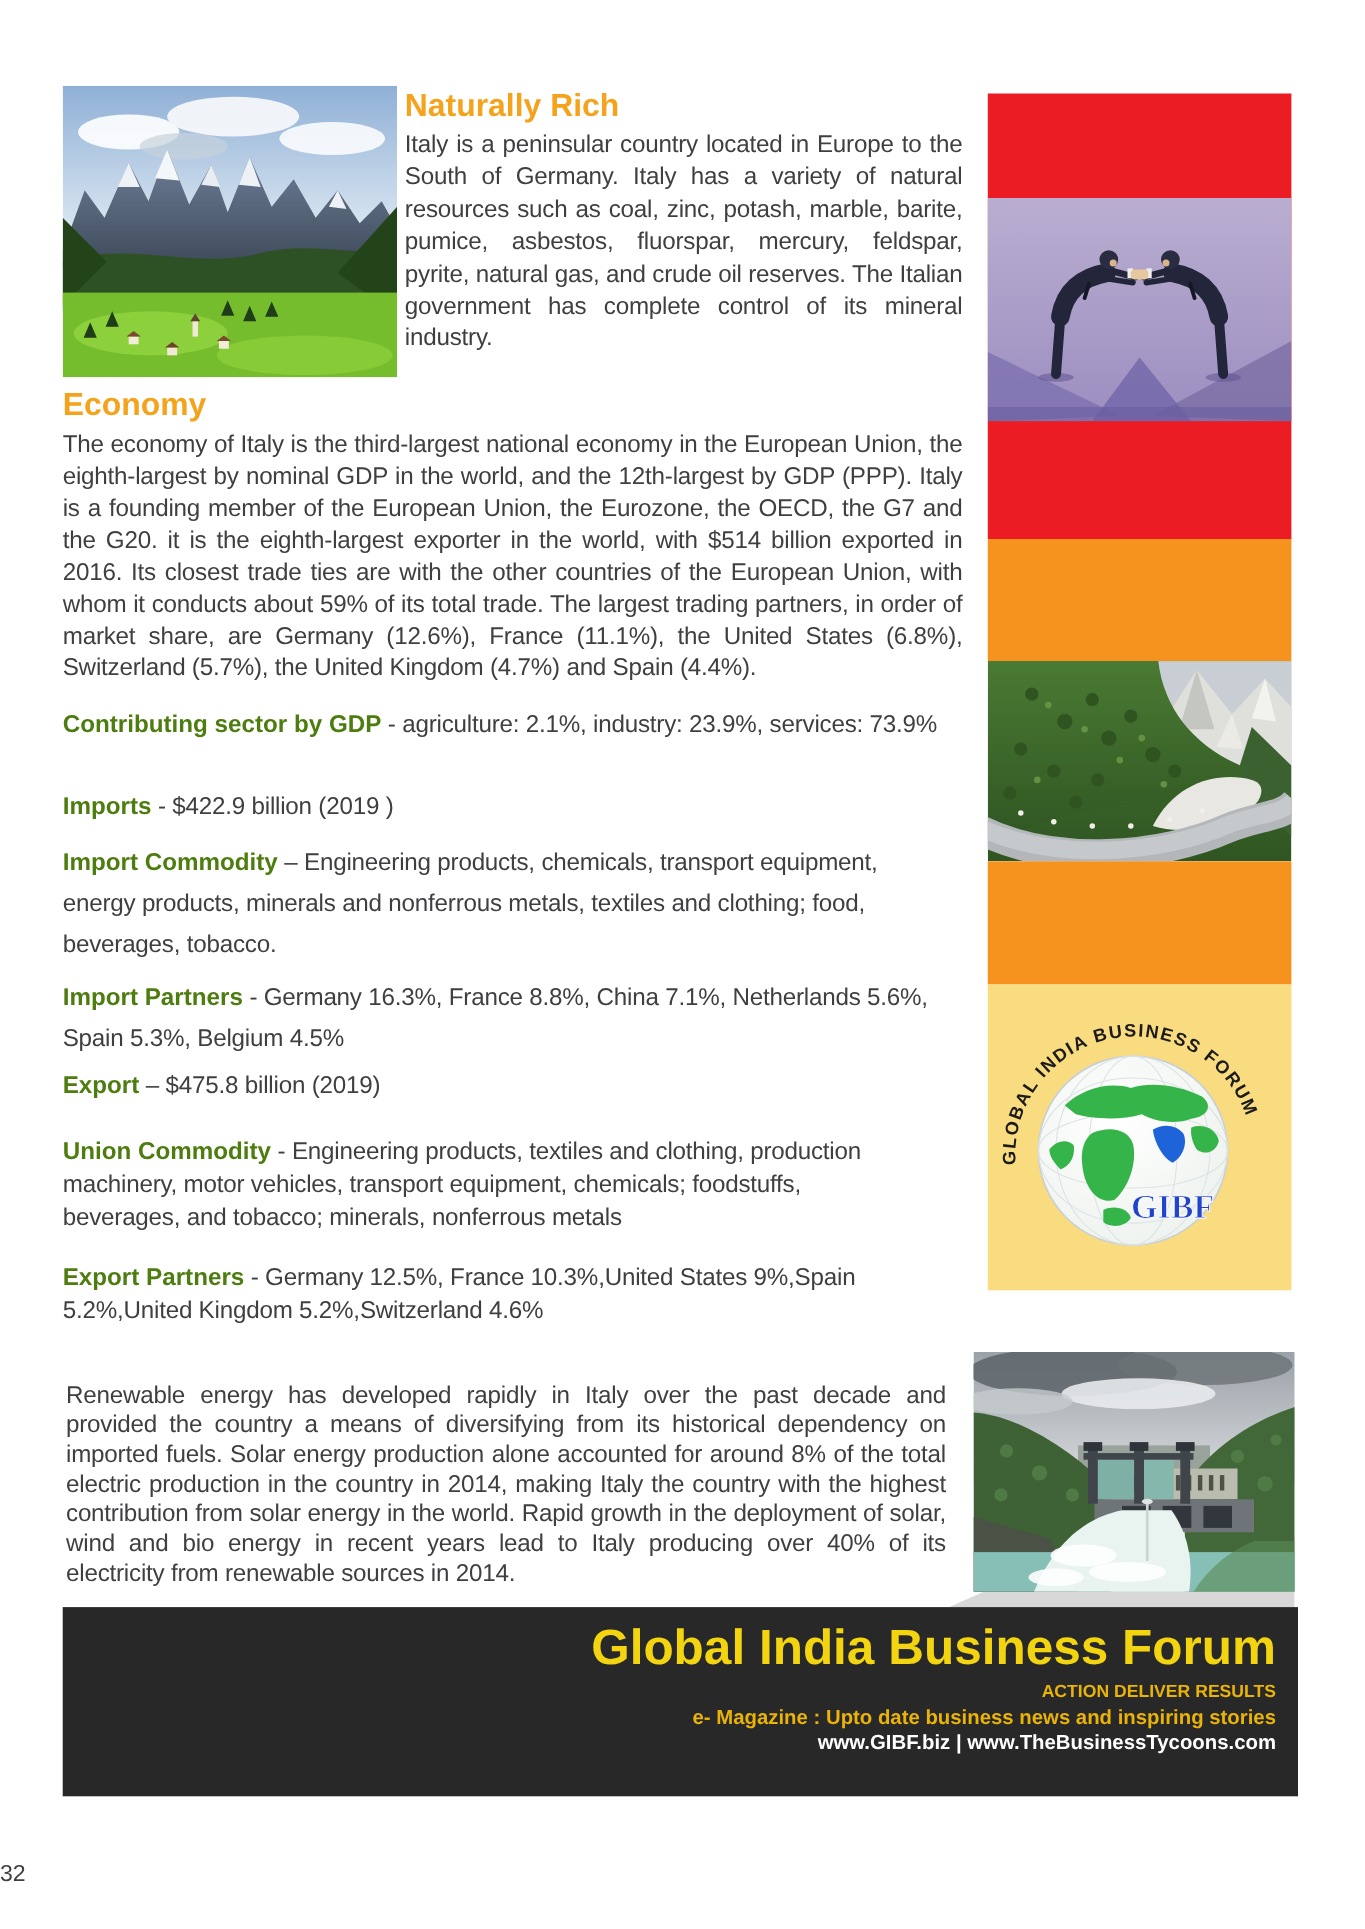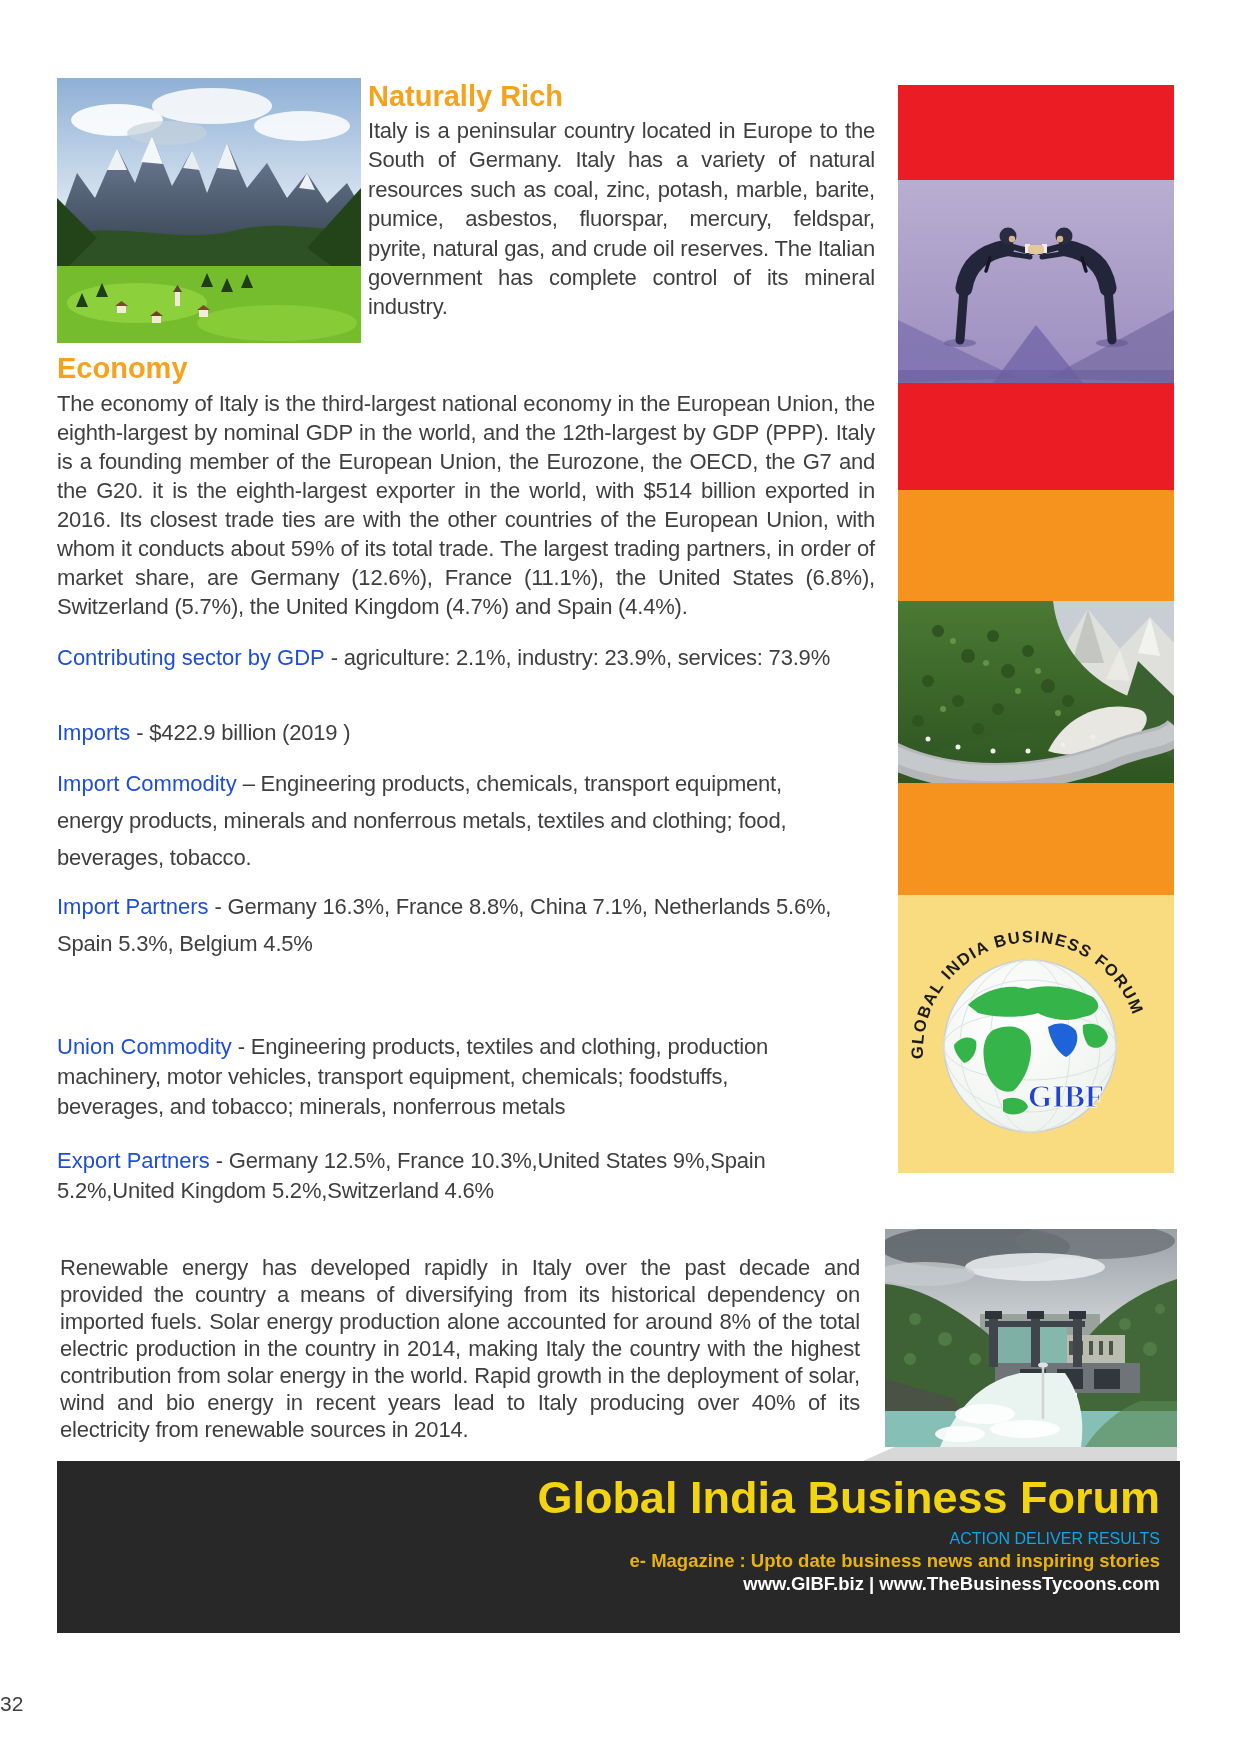--- a/index.html
+++ b/index.html
@@ -2,28 +2,28 @@
 <html><head>
 <meta charset="utf-8">
 <style>
   html,body{margin:0;padding:0;background:#ffffff;}
   .page{position:relative;width:1241px;height:1754px;background:#ffffff;overflow:hidden;
         font-family:"Liberation Sans", sans-serif;color:#3f3f41;}
   .abs{position:absolute;}
   h2.sec{margin:0;font-size:29px;font-weight:700;color:#F5A31C;line-height:32px;}
   .para{font-size:22px;line-height:29px;text-align:justify;letter-spacing:-0.2px;}
   .stat{font-size:22px;letter-spacing:-0.2px;color:#3f3f41;}
-  .stat b{font-weight:400;color:#1d4ed8;letter-spacing:0;}
+  .stat b{font-weight:700;color:#4d7c0f;letter-spacing:0;}
   .photo{display:block;}
   .sidebar-block{position:absolute;left:898px;width:276px;}
   .footer-bar{position:absolute;left:57px;top:1461px;width:1123px;height:172px;background:#282828;}
   .footer-inner{position:absolute;top:12px;right:20px;text-align:right;}
   .f-brand{font-size:45px;font-weight:700;color:#F2D410;line-height:50px;letter-spacing:0px;}
   .f-mag{font-size:39px;font-weight:700;color:#ffffff;line-height:44px;letter-spacing:1px;}
-  .f-tag{font-size:16px;font-weight:400;color:#0ea5e9;line-height:21px;margin-top:5px;}
+  .f-tag{font-size:16px;font-weight:700;color:#eab308;line-height:21px;margin-top:5px;}
   .f-emag{font-size:18.5px;font-weight:700;color:#eab308;line-height:23px;}
   .f-web{font-size:18.5px;font-weight:700;color:#ffffff;line-height:23px;}
   .pagenum{position:absolute;left:0;top:1692px;width:100%;font-size:21px;color:#3f3f41;}
   .curl{position:absolute;left:863px;top:1447px;width:314px;height:14px;background:#d8d8d8;
         clip-path:polygon(0 100%,10% 0,100% 0,100% 100%);}
 </style>
 </head>
 <body>
 
 <div class="page">
@@ -80,20 +80,23 @@
   </div>
   <div class="stat abs" style="left:57px;top:718px;width:818px;line-height:30px">
     <b>Imports</b><span> -  $422.9 billion (2019 )</span>
   </div>
   <div class="stat abs" style="left:57px;top:765px;width:775px;line-height:37px">
     <b>Import Commodity</b><span> – Engineering products, chemicals, transport equipment, energy products, minerals and nonferrous metals, textiles and clothing; food, beverages, tobacco.</span>
   </div>
   <div class="stat abs" style="left:57px;top:888px;width:818px;line-height:37px">
     <b>Import Partners</b><span> - Germany 16.3%, France 8.8%, China 7.1%, Netherlands 5.6%, Spain 5.3%, Belgium 4.5%</span>
   </div>
+  <div class="stat abs" style="left:57px;top:972px;width:818px;line-height:30px">
+    <b>Export</b><span> – $475.8 billion (2019)</span>
+  </div>
   <div class="stat abs" style="left:57px;top:1032px;width:770px;line-height:30px">
     <b>Union Commodity</b><span> - Engineering products, textiles and clothing, production machinery, motor vehicles, transport equipment, chemicals; foodstuffs, beverages, and tobacco; minerals, nonferrous metals</span>
   </div>
   <div class="stat abs" style="left:57px;top:1146px;width:750px;line-height:30px">
     <b>Export Partners</b><span> - Germany 12.5%,  France 10.3%,United States 9%,Spain 5.2%,United Kingdom 5.2%,Switzerland 4.6%</span>
   </div>
 
   <div class="para abs" style="left:60px;top:1254px;width:800px;font-size:22px;line-height:27px">Renewable energy has developed rapidly in Italy over the past decade and provided the country a means of diversifying from its historical dependency on imported fuels. Solar energy production alone accounted for around 8% of the total electric production in the country in 2014, making Italy the country with the highest contribution from solar energy in the world. Rapid growth in the deployment of solar, wind and bio energy in recent years lead to Italy producing over 40% of its electricity from renewable sources in 2014.</div>
 
   <div class="sidebar-block" style="top:85px;height:405px;background:#EC1C24">

